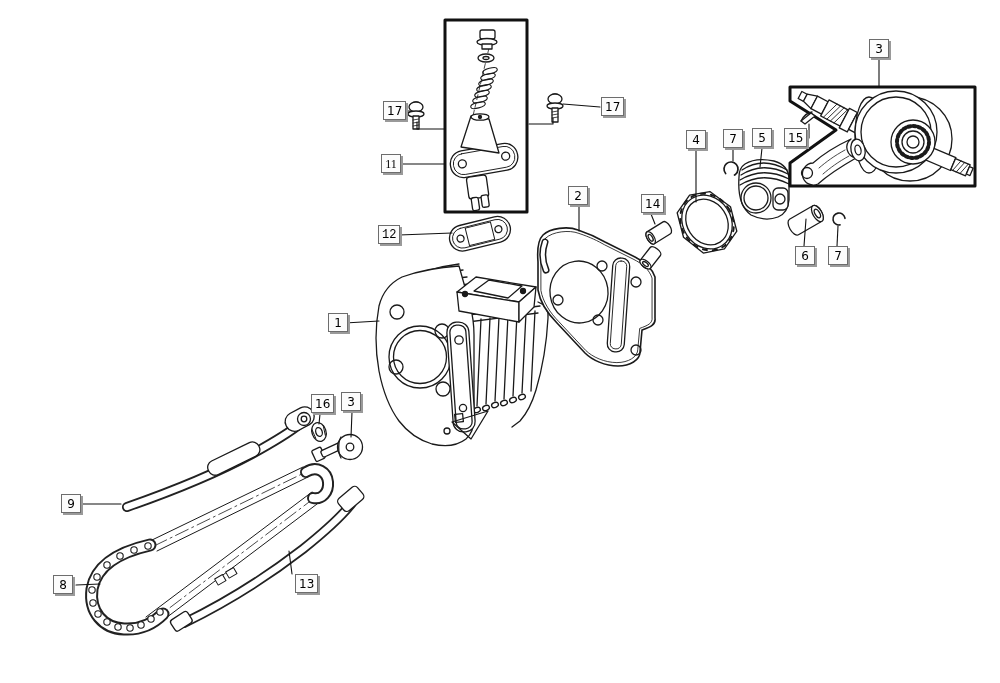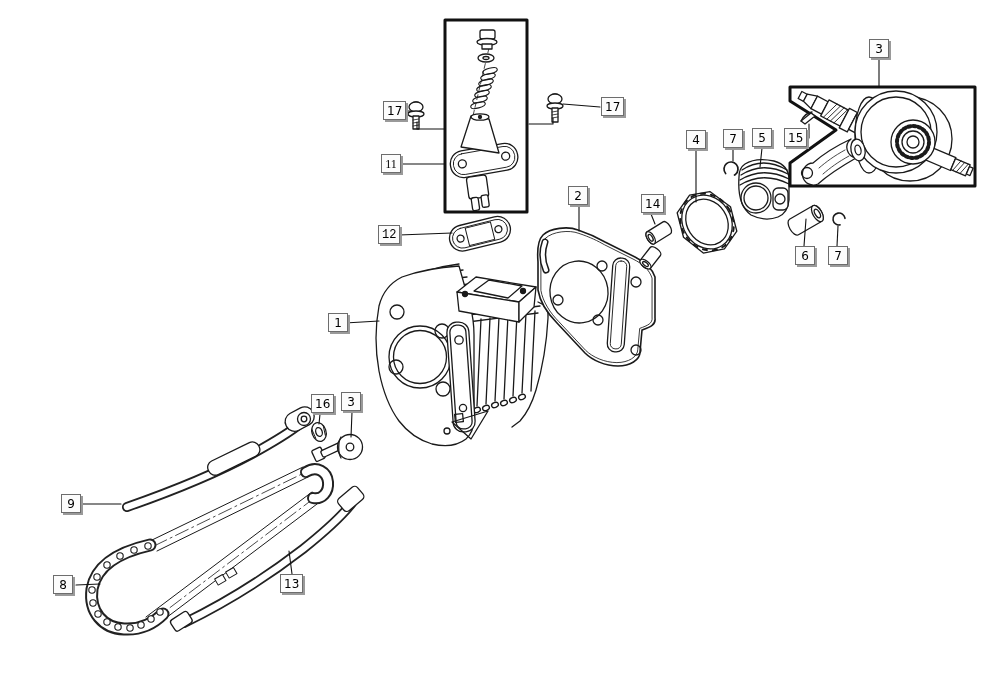--- a/index.html
+++ b/index.html
@@ -365,19 +365,19 @@
     <div class="callout" style="left: 686px; top: 130px;">4</div>
     <div class="callout" style="left: 752px; top: 128px;">5</div>
     <div class="callout" style="left: 795px; top: 246px;">6</div>
     <div class="callout" style="left: 723px; top: 129px;">7</div>
     <div class="callout" style="left: 828px; top: 246px;">7</div>
     <div class="callout" style="left: 53px; top: 575px;">8</div>
     <div class="callout" style="left: 61px; top: 494px;">9</div>
     <div class="callout" style="left: 341px; top: 392px;">3</div>
     <div class="callout" style="left: 381px; top: 154px; font-family: Liberation Serif, serif;">11</div>
     <div class="callout" style="left: 378px; top: 225px; font-family: Liberation Mono, monospace;">12</div>
-    <div class="callout" style="left: 280px; top: 574px; text-align: right;">13</div>
+    <div class="callout" style="left: 295px; top: 574px; text-align: right;">13</div>
     <div class="callout" style="left: 641px; top: 194px;">14</div>
     <div class="callout" style="left: 784px; top: 128px; text-align: center;">15</div>
     <div class="callout" style="left: 311px; top: 394px; text-align: right;">16</div>
     <div class="callout" style="left: 383px; top: 101px;">17</div>
     <div class="callout" style="left: 601px; top: 97px;">17</div>
   </div>
 
 </body></html>

